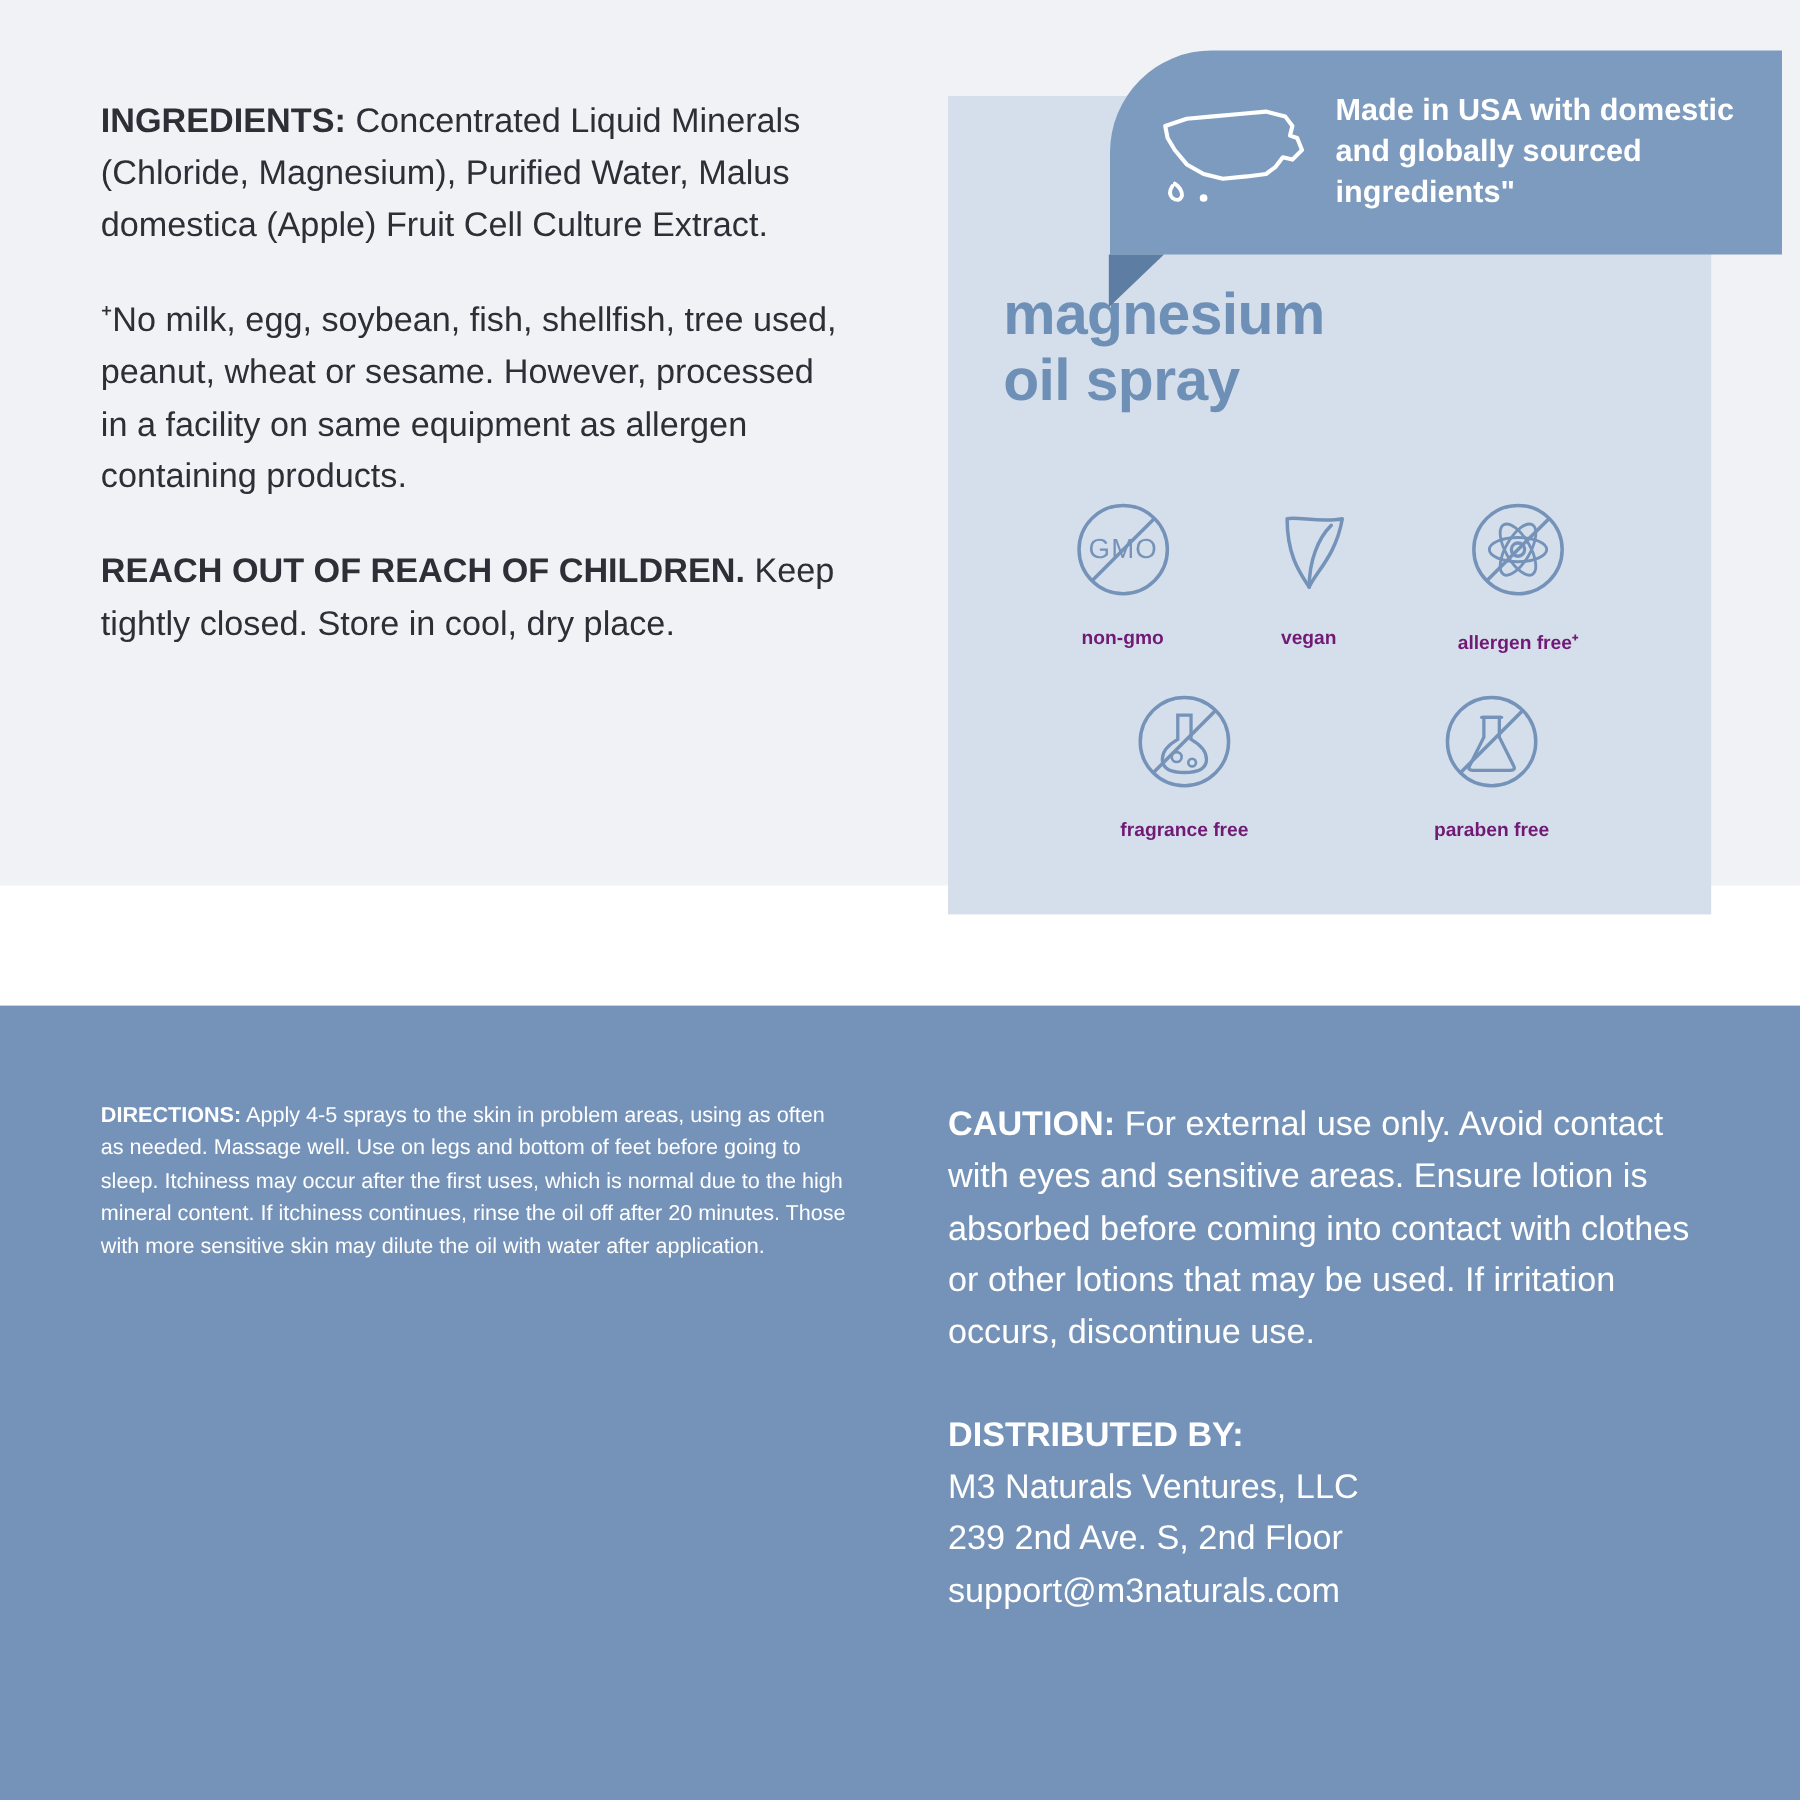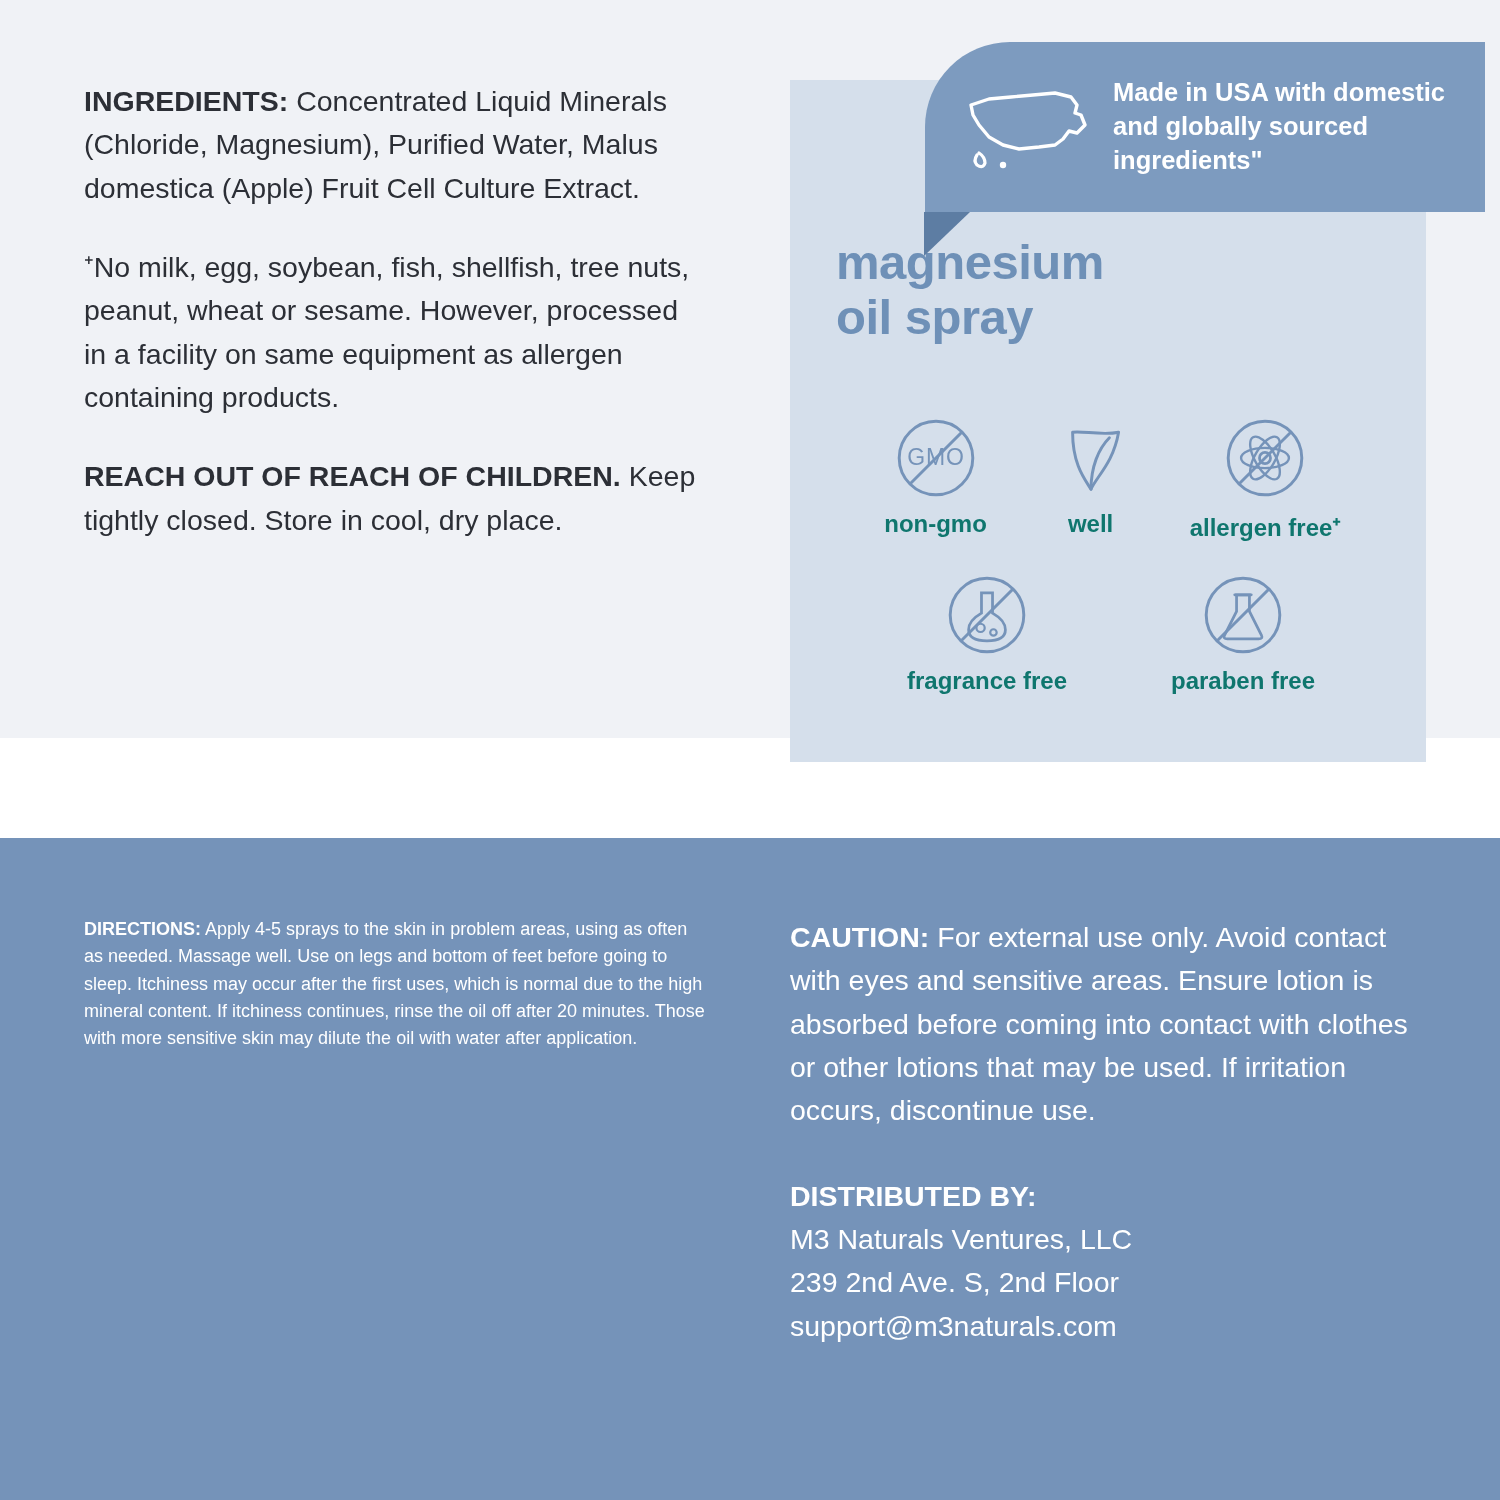--- a/index.html
+++ b/index.html
@@ -60,21 +60,21 @@
   }
   .badges {
     position: absolute; left: 40px; top: 330px; width: 560px;
   }
   .badge-row { display: flex; }
   .badge-row.r1 { justify-content: flex-start; padding: 0 28px; }
   .badge-row.r2 { justify-content: center; gap: 56px; margin-top: 24px; padding-left: 10px; }
   .badge { width: 160px; text-align: center; }
   .badge .glyph { height: 96px; display: flex; align-items: center; justify-content: center; }
   .badge .cap {
-    margin-top: 4px; font-size: 24px; font-weight: bold; color: #0f766e;
+    margin-top: 18px; font-size: 16px; font-weight: bold; color: #701a75;
     white-space: nowrap;
   }
   .badge.wide { width: 200px; }
 
   
   .bottom {
     position: absolute; left: 0; top: 838px; width: 1500px; height: 662px;
     background: #7593b9;
     color: #ffffff;
   }
@@ -93,21 +93,21 @@
 <body>
 
 <div class="page">
 
   <section class="top">
 
     <div class="ingredients-col">
       <p class="para-gap-lg">
         <span class="bold">INGREDIENTS:</span><span> Concentrated Liquid Minerals (Chloride, Magnesium), Purified Water, Malus domestica (Apple) Fruit Cell Culture Extract.</span>
       </p>
-      <p class="para-gap-lg">⁺No milk, egg, soybean, fish, shellfish, tree nuts, peanut, wheat or sesame. However, processed in a facility on same equipment as allergen containing products.</p>
+      <p class="para-gap-lg">⁺No milk, egg, soybean, fish, shellfish, tree used, peanut, wheat or sesame. However, processed in a facility on same equipment as allergen containing products.</p>
       <p>
         <span class="bold">REACH OUT OF REACH OF CHILDREN.</span><span> Keep tightly closed. Store in cool, dry place.</span>
       </p>
     </div>
 
     <div class="card">
       <div class="card-title">
         <div>magnesium</div>
         <div>oil spray</div>
       </div>
@@ -126,21 +126,21 @@
             <div class="cap">non-gmo</div>
           </div>
 
           <div class="badge">
             <div class="glyph">
               <svg width="92" height="92" viewBox="0 0 100 100">
                 <path d="M30 22 C30 58 44 74 50 84 C56 70 74 56 80 22 C62 26 40 20 30 22 Z" fill="none" stroke="#7593b9" stroke-width="3.2" stroke-linejoin="round"></path>
                 <path d="M50 84 C50 60 58 40 70 28" fill="none" stroke="#7593b9" stroke-width="3.2" stroke-linecap="round"></path>
               </svg>
             </div>
-            <div class="cap">well</div>
+            <div class="cap">vegan</div>
           </div>
 
           <div class="badge wide">
             <div class="glyph">
               <svg width="92" height="92" viewBox="0 0 100 100">
                 <circle cx="50" cy="50" r="40" fill="none" stroke="#7593b9" stroke-width="3.2"></circle>
                 <circle cx="50" cy="50" r="6" fill="none" stroke="#7593b9" stroke-width="3"></circle>
                 <ellipse cx="50" cy="50" rx="26" ry="11" fill="none" stroke="#7593b9" stroke-width="2.6"></ellipse>
                 <ellipse cx="50" cy="50" rx="26" ry="11" fill="none" stroke="#7593b9" stroke-width="2.6" transform="rotate(60 50 50)"></ellipse>
                 <ellipse cx="50" cy="50" rx="26" ry="11" fill="none" stroke="#7593b9" stroke-width="2.6" transform="rotate(120 50 50)"></ellipse>

